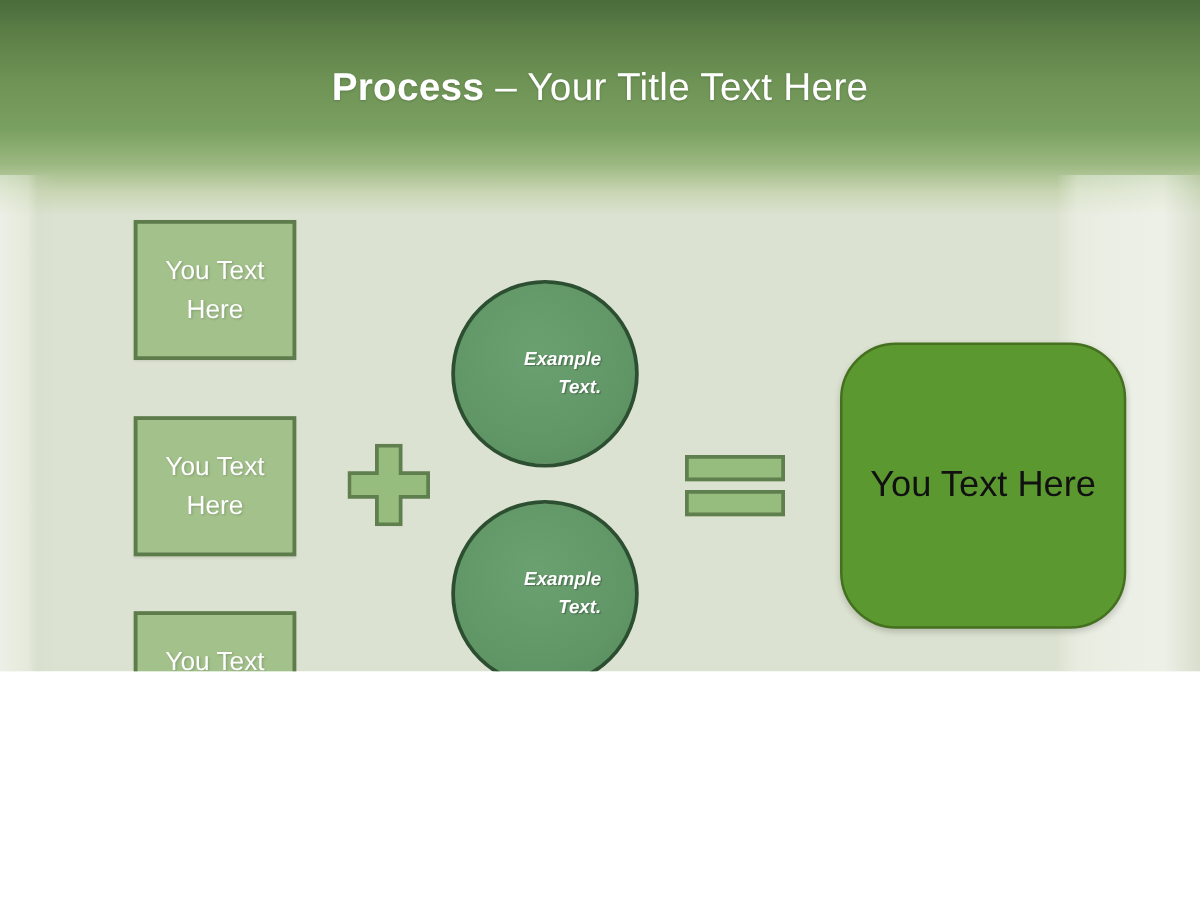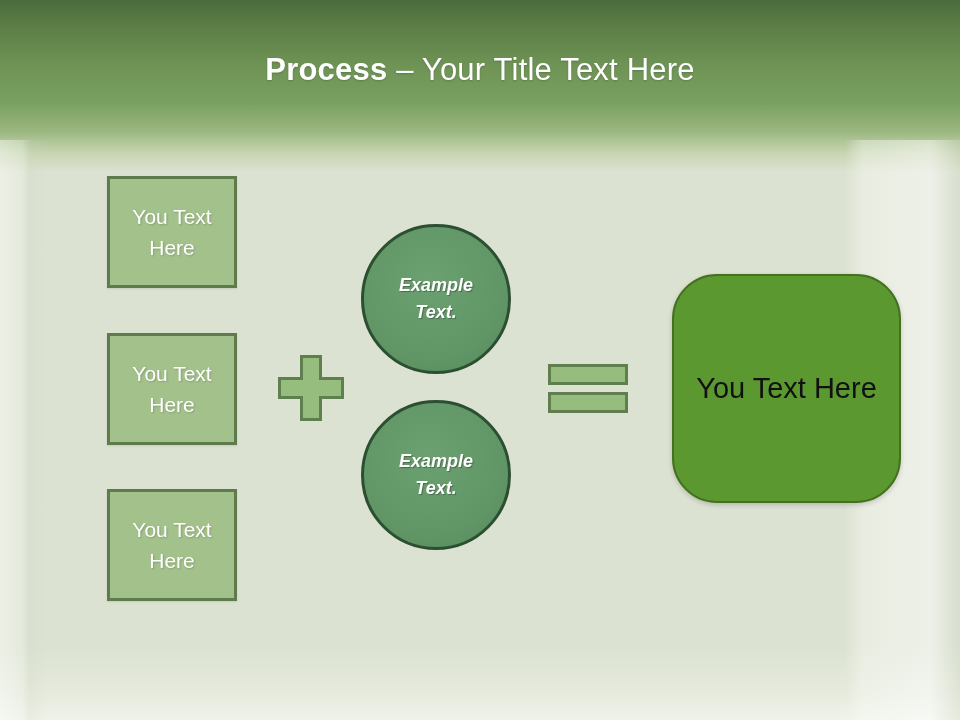--- a/index.html
+++ b/index.html
@@ -17,21 +17,21 @@
     --operator_border:#5f7f4f;
     --result_fill:#5b9930;
     --result_border:#44701f;
     --title_color:#ffffff;
     --box_text:#ffffff;
     --circle_text:#ffffff;
     --result_text:#111111;
   }
   .slide{
     position:relative;
-    width:960px;height:720px;
+    width:960px;height:537px;
     overflow:hidden;
     background:var(--bg);
     font-family:"Liberation Sans", sans-serif;
   }
   .header-band{
     position:absolute;left:0;top:0;width:960px;height:172px;
     background:linear-gradient(180deg,
       var(--header_top) 0%,
       #5d7f47 16%,
       var(--header_mid) 38%,
@@ -71,23 +71,23 @@
   .box-1{top:176px;}
   .box-2{top:333px;}
   .box-3{top:489px;}
   .plus-wrap{position:absolute;left:278px;top:355px;width:66px;height:66px;}
   .circle{
     position:absolute;left:361px;width:150px;height:150px;
     background:radial-gradient(circle at 45% 38%, #6ba070 0%, var(--circle_fill) 65%, #568a5c 100%);
     border:3px solid var(--circle_border);
     border-radius:50%;
     display:flex;align-items:center;justify-content:center;
-    text-align:center;
+    text-align:right;
     color:var(--circle_text);
-    font-size:18px;font-weight:700;font-style:italic;line-height:1.5;
+    font-size:15px;font-weight:700;font-style:italic;line-height:1.5;
     text-shadow:1px 1px 1px rgba(0,0,0,0.30);
   }
   .circle .lbl{display:block;width:90px;}
   .circle-1{top:224px;}
   .circle-2{top:400px;}
   .equals-wrap{position:absolute;left:548px;top:364px;width:80px;}
   .equals-bar{
     width:80px;height:21px;
     background:var(--operator_fill);
     border:3px solid var(--operator_border);

